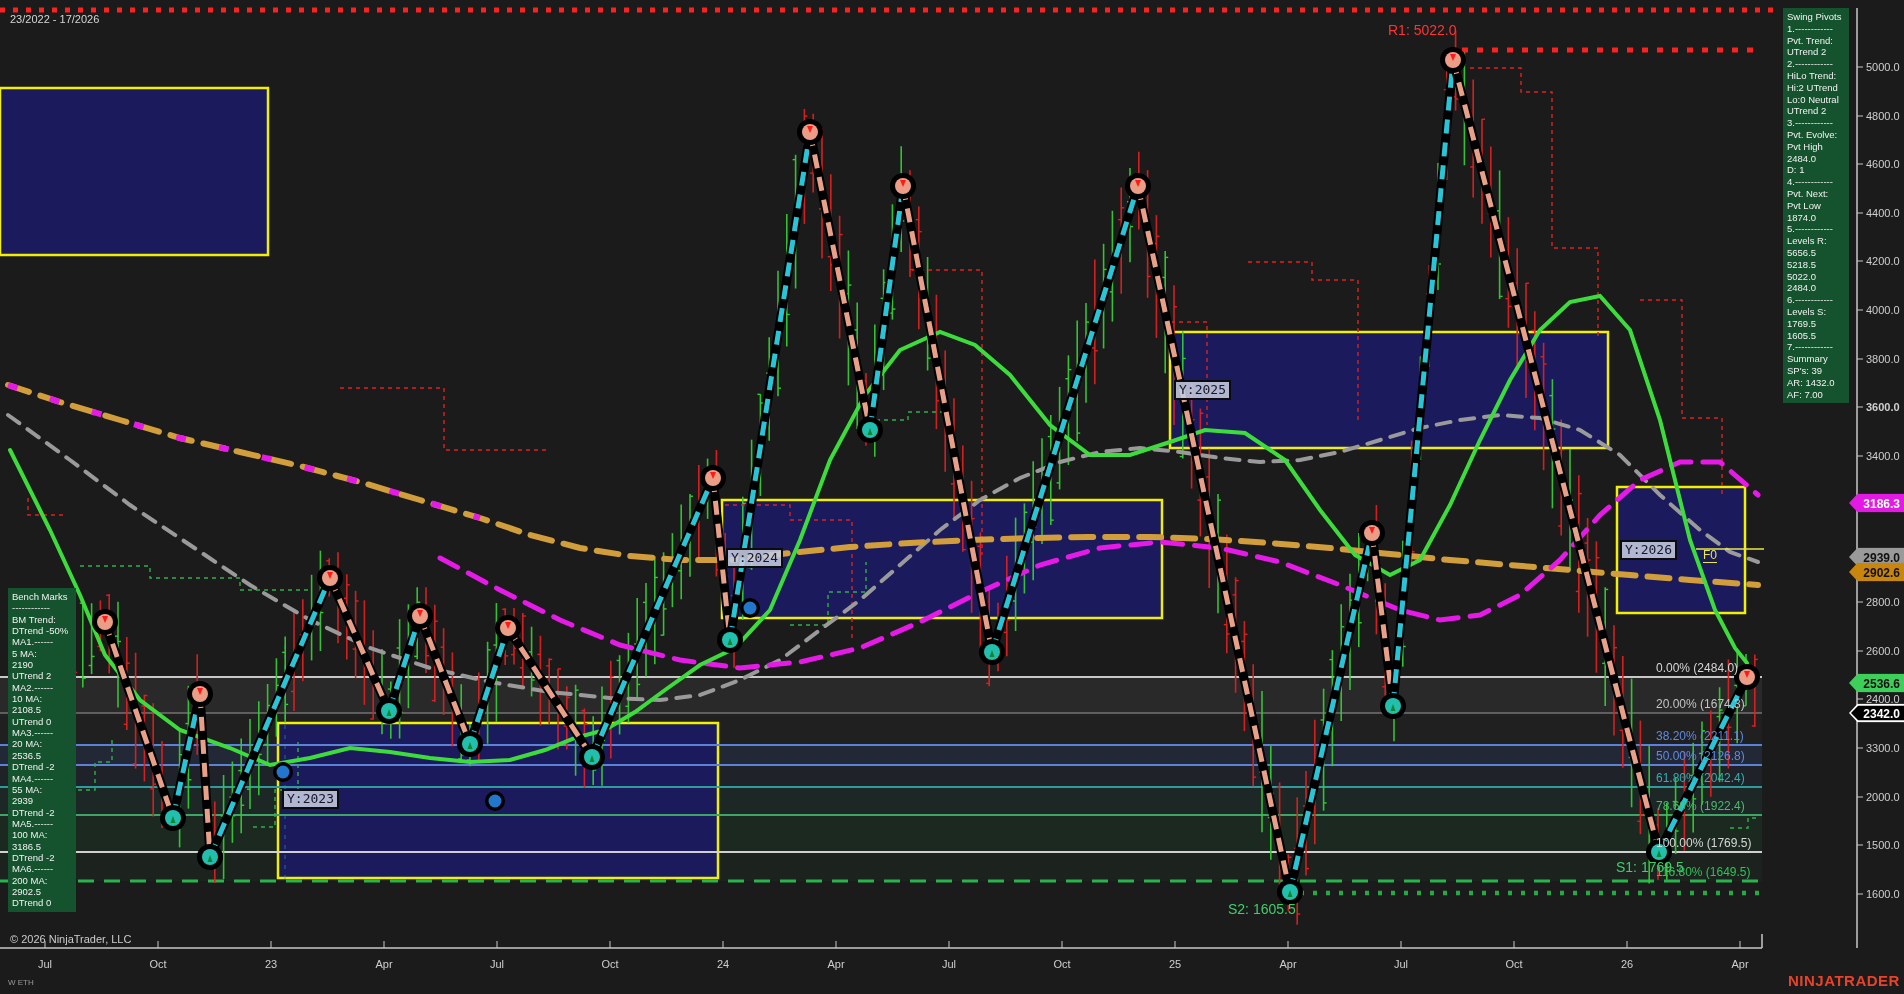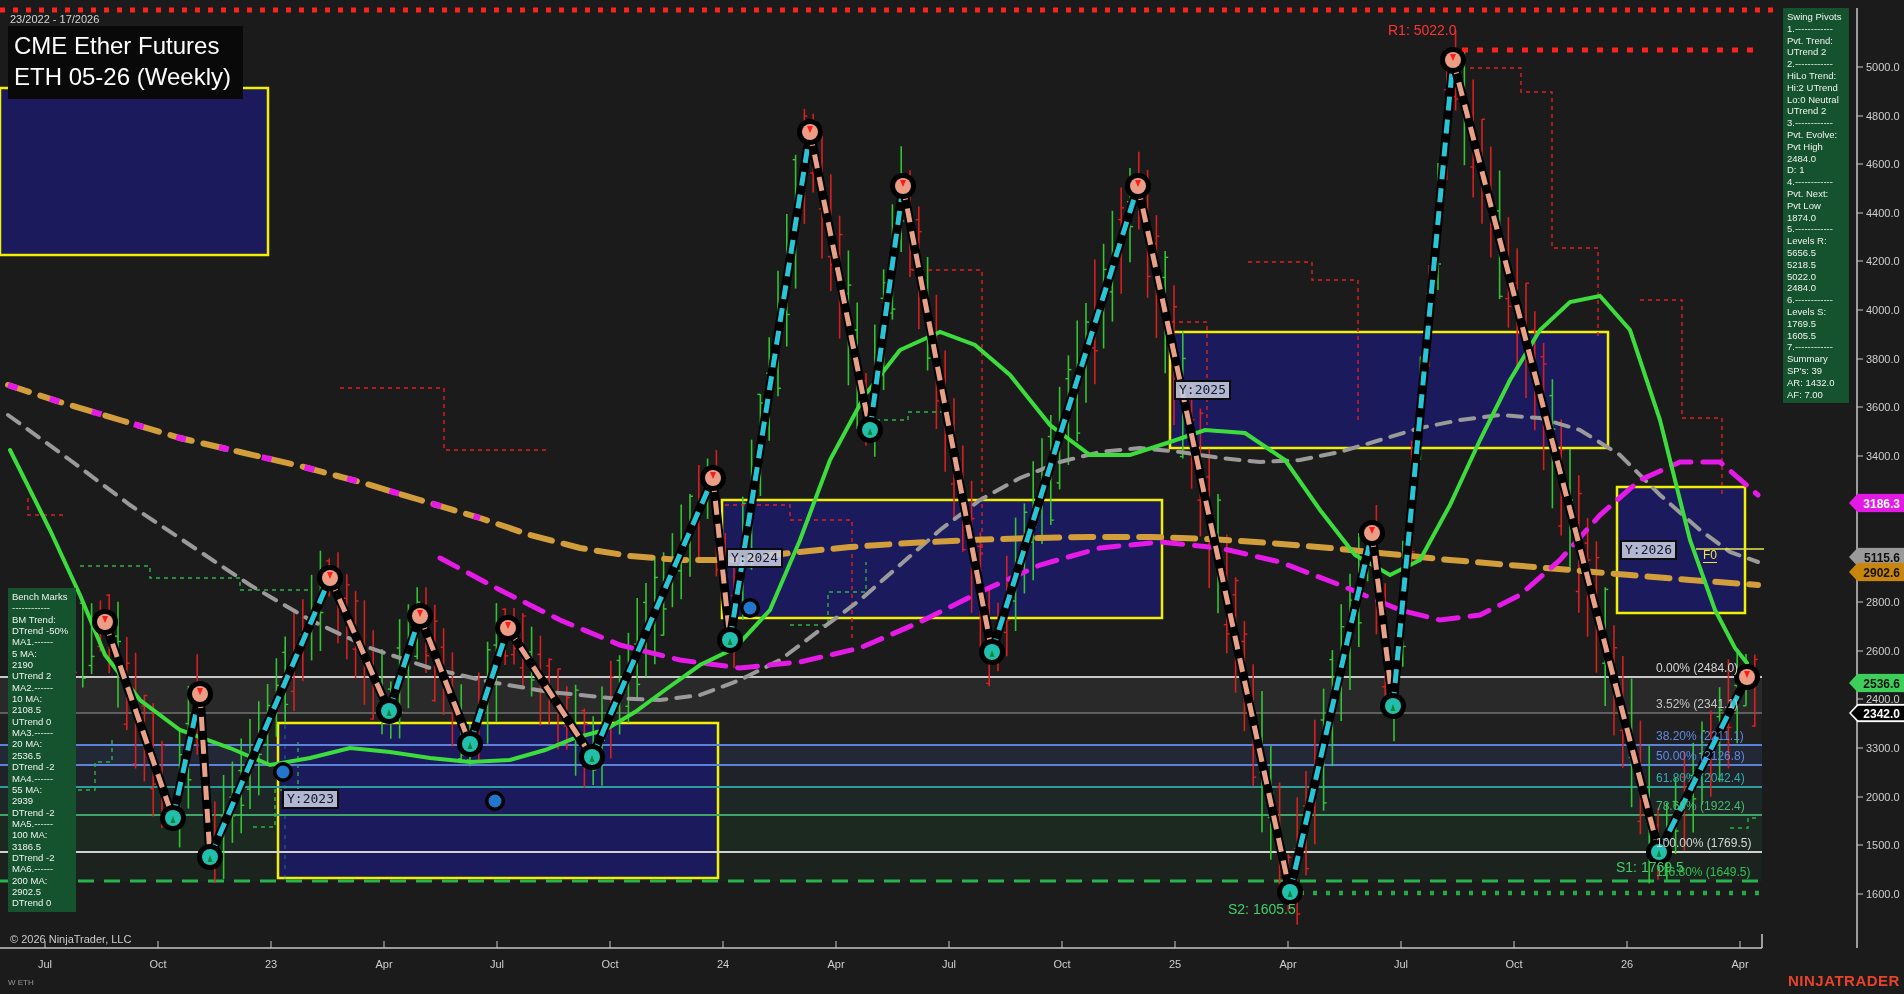--- a/index.html
+++ b/index.html
@@ -824,24 +824,20 @@
       <line x1="1857" y1="651" x2="1863" y2="651" stroke="#c8c8c8" stroke-width="1"></line>
       <line x1="1857" y1="699" x2="1863" y2="699" stroke="#c8c8c8" stroke-width="1"></line>
       <line x1="1857" y1="748" x2="1863" y2="748" stroke="#c8c8c8" stroke-width="1"></line>
       <line x1="1857" y1="797" x2="1863" y2="797" stroke="#c8c8c8" stroke-width="1"></line>
       <line x1="1857" y1="845" x2="1863" y2="845" stroke="#c8c8c8" stroke-width="1"></line>
       <line x1="1857" y1="894" x2="1863" y2="894" stroke="#c8c8c8" stroke-width="1"></line>
     </svg>
 
   <div class="abs date-range">23/2022 - 17/2026</div>
 
-  <div class="abs title-block">
-    <div>CME Ether Futures</div>
-    <div>ETH 05-26 (Weekly)</div>
-  </div>
 
   <div id="swing-panel" class="abs panel"><div>Swing Pivots</div><div>1.------------</div><div>Pvt. Trend:</div><div>UTrend 2</div><div>2.------------</div><div>HiLo Trend:</div><div>Hi:2 UTrend</div><div>Lo:0 Neutral</div><div>UTrend 2</div><div>3.------------</div><div>Pvt. Evolve:</div><div>Pvt High</div><div>2484.0</div><div>D: 1</div><div>4.------------</div><div>Pvt. Next:</div><div>Pvt Low</div><div>1874.0</div><div>5.------------</div><div>Levels R:</div><div>5656.5</div><div>5218.5</div><div>5022.0</div><div>2484.0</div><div>6.------------</div><div>Levels S:</div><div>1769.5</div><div>1605.5</div><div>7.------------</div><div>Summary</div><div>SP's: 39</div><div>AR: 1432.0</div><div>AF: 7.00</div></div>
   <div id="bench-panel" class="abs panel"><div>Bench Marks</div><div>------------</div><div>BM Trend:</div><div>DTrend -50%</div><div>MA1.------</div><div>5 MA:</div><div>2190</div><div>UTrend 2</div><div>MA2.------</div><div>10 MA:</div><div>2108.5</div><div>UTrend 0</div><div>MA3.------</div><div>20 MA:</div><div>2536.5</div><div>DTrend -2</div><div>MA4.------</div><div>55 MA:</div><div>2939</div><div>DTrend -2</div><div>MA5.------</div><div>100 MA:</div><div>3186.5</div><div>DTrend -2</div><div>MA6.------</div><div>200 MA:</div><div>2902.5</div><div>DTrend 0</div></div>
 
   <div id="labels-layer">
       <div class="abs xlabel" style="left: 45px;">Jul</div>
       <div class="abs xlabel" style="left: 158px;">Oct</div>
       <div class="abs xlabel" style="left: 271px;">23</div>
       <div class="abs xlabel" style="left: 384px;">Apr</div>
       <div class="abs xlabel" style="left: 497px;">Jul</div>
@@ -856,52 +852,52 @@
       <div class="abs xlabel" style="left: 1514px;">Oct</div>
       <div class="abs xlabel" style="left: 1627px;">26</div>
       <div class="abs xlabel" style="left: 1740px;">Apr</div>
       <div class="abs ylabel" style="top: 67px;">5000.0</div>
       <div class="abs ylabel" style="top: 116px;">4800.0</div>
       <div class="abs ylabel" style="top: 164px;">4600.0</div>
       <div class="abs ylabel" style="top: 213px;">4400.0</div>
       <div class="abs ylabel" style="top: 261px;">4200.0</div>
       <div class="abs ylabel" style="top: 310px;">4000.0</div>
       <div class="abs ylabel" style="top: 359px;">3800.0</div>
-      <div class="abs ylabel" style="top: 407px;">3600.0</div>
+      <div class="abs ylabel" style="top: 407px; font-weight: bold;">3600.0</div>
       <div class="abs ylabel" style="top: 456px;">3400.0</div>
       <div class="abs ylabel" style="top: 505px;">3200.0</div>
       <div class="abs ylabel" style="top: 553px;">3000.0</div>
       <div class="abs ylabel" style="top: 602px;">2800.0</div>
       <div class="abs ylabel" style="top: 651px;">2600.0</div>
       <div class="abs ylabel" style="top: 699px;">2400.0</div>
       <div class="abs ylabel" style="top: 748px;">3300.0</div>
       <div class="abs ylabel" style="top: 797px;">2000.0</div>
       <div class="abs ylabel" style="top: 845px;">1500.0</div>
       <div class="abs ylabel" style="top: 894px;">1600.0</div>
       <div class="abs badge-wrap" style="top: 503px;">
         <div class="badge" style="background: rgb(227, 26, 227); color: rgb(255, 255, 255);">3186.3</div>
       </div>
       <div class="abs badge-wrap" style="top: 557px;">
-        <div class="badge" style="background: rgb(154, 154, 154); color: rgb(17, 17, 17);">5115.6</div>
+        <div class="badge" style="background: rgb(154, 154, 154); color: rgb(17, 17, 17);">2939.0</div>
       </div>
       <div class="abs badge-wrap" style="top: 572px;">
         <div class="badge" style="background: rgb(200, 134, 13); color: rgb(17, 17, 17);">2902.6</div>
       </div>
       <div class="abs badge-wrap" style="top: 683px;">
         <div class="badge" style="background: rgb(62, 207, 90); color: rgb(17, 17, 17);">2536.6</div>
       </div>
       <div class="abs badge-wrap" style="top: 713px; background: rgb(255, 255, 255); clip-path: polygon(0px 50%, 16% 0px, 100% 0px, 100% 100%, 16% 100%);">
         <div class="badge badge-inner" style="background: rgb(0, 0, 0); color: rgb(255, 255, 255);">2342.0</div>
       </div>
       <div class="abs marker-label" style="left: 1388px; top: 22px; color: rgb(255, 51, 51);">R1: 5022.0</div>
       <div class="abs marker-label" style="left: 1616px; top: 859px; color: rgb(63, 207, 106);">S1: 1769.5</div>
       <div class="abs marker-label" style="left: 1228px; top: 901px; color: rgb(63, 207, 106);">S2: 1605.5</div>
       <div class="abs f0-label" style="left: 1703px; top: 548px;">F0</div>
       <div class="abs fib-label" style="top: 675px; color: rgb(214, 214, 214);">0.00% (2484.0)</div>
-      <div class="abs fib-label" style="top: 711px; color: rgb(196, 196, 196);">3.52% (2341.1)</div>
+      <div class="abs fib-label" style="top: 711px; color: rgb(196, 196, 196);">20.00% (1674.3)</div>
       <div class="abs fib-label" style="top: 743px; color: rgb(95, 138, 224);">38.20% (2211.1)</div>
       <div class="abs fib-label" style="top: 763px; color: rgb(95, 138, 224);">50.00% (2126.8)</div>
       <div class="abs fib-label" style="top: 785px; color: rgb(47, 176, 176);">61.80% (2042.4)</div>
       <div class="abs fib-label" style="top: 813px; color: rgb(73, 187, 110);">78.60% (1922.4)</div>
       <div class="abs fib-label" style="top: 850px; color: rgb(214, 214, 214);">100.00% (1769.5)</div>
       <div class="abs fib-label" style="top: 879px; color: rgb(48, 192, 85);">116.80% (1649.5)</div>
       <div class="abs year-label" style="left: 282px; top: 789px;">Y:2023</div>
       <div class="abs year-label" style="left: 726px; top: 548px;">Y:2024</div>
       <div class="abs year-label" style="left: 1174px; top: 380px;">Y:2025</div>
       <div class="abs year-label" style="left: 1620px; top: 540px;">Y:2026</div>

